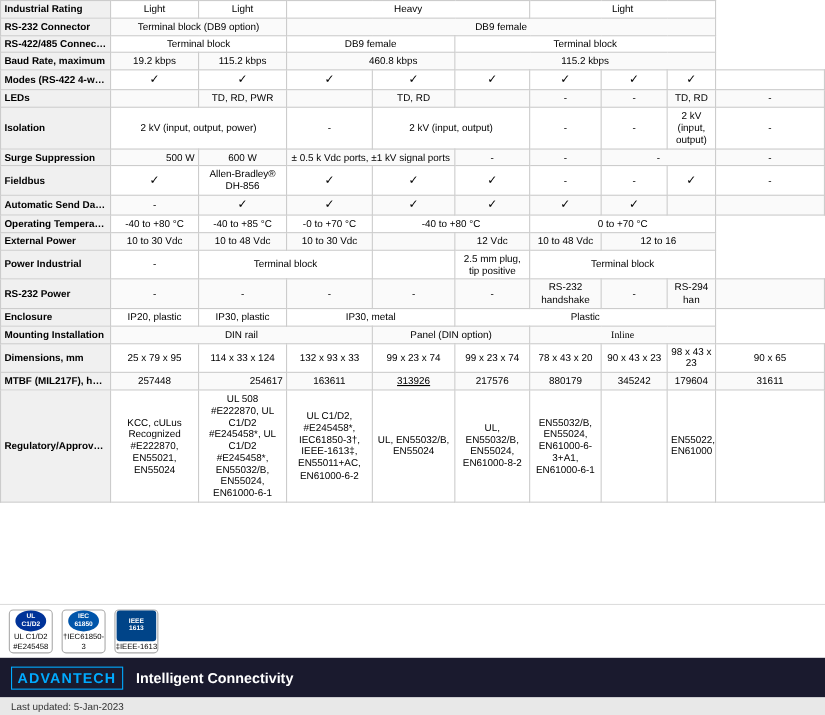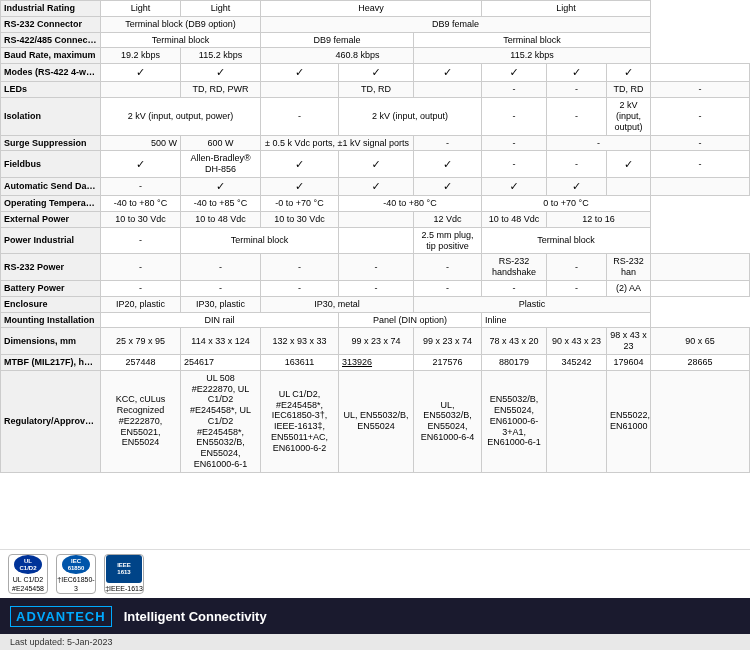--- a/index.html
+++ b/index.html
@@ -254,79 +254,67 @@
           </tr>
           <tr>
             <td class="row-label">RS-232 Power</td>
             <td style="text-align: center;">-</td>
             <td style="text-align: center;">-</td>
             <td style="text-align: center;">-</td>
             <td style="text-align: center;">-</td>
             <td style="text-align: center;">-</td>
             <td style="text-align: center;">RS-232 handshake</td>
             <td style="text-align: center;">-</td>
-            <td style="text-align: center;">RS-232 han</td>
-            <td style="text-align: center;"></td>
-          </tr>
-          <tr>
-            <td class="row-label">Battery Power</td>
-            <td style="text-align: center;">-</td>
-            <td style="text-align: center;">-</td>
-            <td style="text-align: center;">-</td>
-            <td style="text-align: center;">-</td>
-            <td style="text-align: center;">-</td>
-            <td style="text-align: center;">-</td>
-            <td style="text-align: center;">-</td>
-            <td style="text-align: center;">(2) AA</td>
+            <td style="text-align: center;">RS-294 han</td>
             <td style="text-align: center;"></td>
           </tr>
           <tr>
             <td class="row-label">Enclosure</td>
             <td style="text-align: center;">IP20, plastic</td>
             <td style="text-align: center;">IP30, plastic</td>
             <td colspan="2" style="text-align: center;">IP30, metal</td>
             <td colspan="4" style="text-align: center;">Plastic</td>
           </tr>
           <tr>
             <td class="row-label">Mounting Installation</td>
             <td colspan="3" style="text-align: center;">DIN rail</td>
             <td colspan="2" style="text-align: center;">Panel (DIN option)</td>
-            <td colspan="3" style="">Inline</td>
+            <td colspan="3" style="text-align: center; font-family: Liberation Serif, serif;">Inline</td>
           </tr>
           <tr>
             <td class="row-label">Dimensions, mm</td>
             <td style="text-align: center;">25 x 79 x 95</td>
             <td style="text-align: center;">114 x 33 x 124</td>
             <td style="text-align: center; margin-top: 32px;">132 x 93 x 33</td>
             <td style="text-align: center;">99 x 23 x 74</td>
             <td style="text-align: center;">99 x 23 x 74</td>
             <td style="text-align: center;">78 x 43 x 20</td>
             <td style="text-align: center;">90 x 43 x 23</td>
             <td style="text-align: center;">98 x 43 x 23</td>
             <td style="text-align: center;">90 x 65</td>
           </tr>
           <tr>
             <td class="row-label">MTBF (MIL217F), hours</td>
             <td style="text-align: center;">257448</td>
-            <td style="text-align: left;">254617</td>
+            <td style="text-align: right;">254617</td>
             <td style="text-align: center;">163611</td>
-            <td style="text-align: left; text-decoration: underline;">313926</td>
+            <td style="text-align: center; text-decoration: underline;">313926</td>
             <td style="text-align: center;">217576</td>
             <td style="text-align: center;">880179</td>
             <td style="text-align: center;">345242</td>
             <td style="text-align: center;">179604</td>
-            <td style="text-align: center;">28665</td>
+            <td style="text-align: center;">31611</td>
           </tr>
           <tr>
             <td class="row-label">Regulatory/Approvals/ Certifications</td>
             <td style="text-align: center;">KCC, cULus Recognized #E222870, EN55021, EN55024</td>
             <td style="text-align: center;">UL 508 #E222870, UL C1/D2 #E245458*, UL C1/D2 #E245458*, EN55032/B, EN55024, EN61000-6-1</td>
             <td style="text-align: center;">UL C1/D2, #E245458*, IEC61850-3†, IEEE-1613‡, EN55011+AC, EN61000-6-2</td>
             <td style="text-align: center;">UL, EN55032/B, EN55024</td>
-            <td style="text-align: center;">UL, EN55032/B, EN55024, EN61000-6-4</td>
+            <td style="text-align: center;">UL, EN55032/B, EN55024, EN61000-8-2</td>
             <td style="text-align: center;">EN55032/B, EN55024, EN61000-6-3+A1, EN61000-6-1</td>
             <td style="text-align: center;"></td>
             <td style="text-align: center;">EN55022, EN61000</td>
             <td style="text-align: center;"></td>
           </tr>
         </tbody>
     </table>
   </div>
 
   <div style="display:flex; align-items:center; padding: 4px 8px; background:#fff; border-top:1px solid #ddd;">

